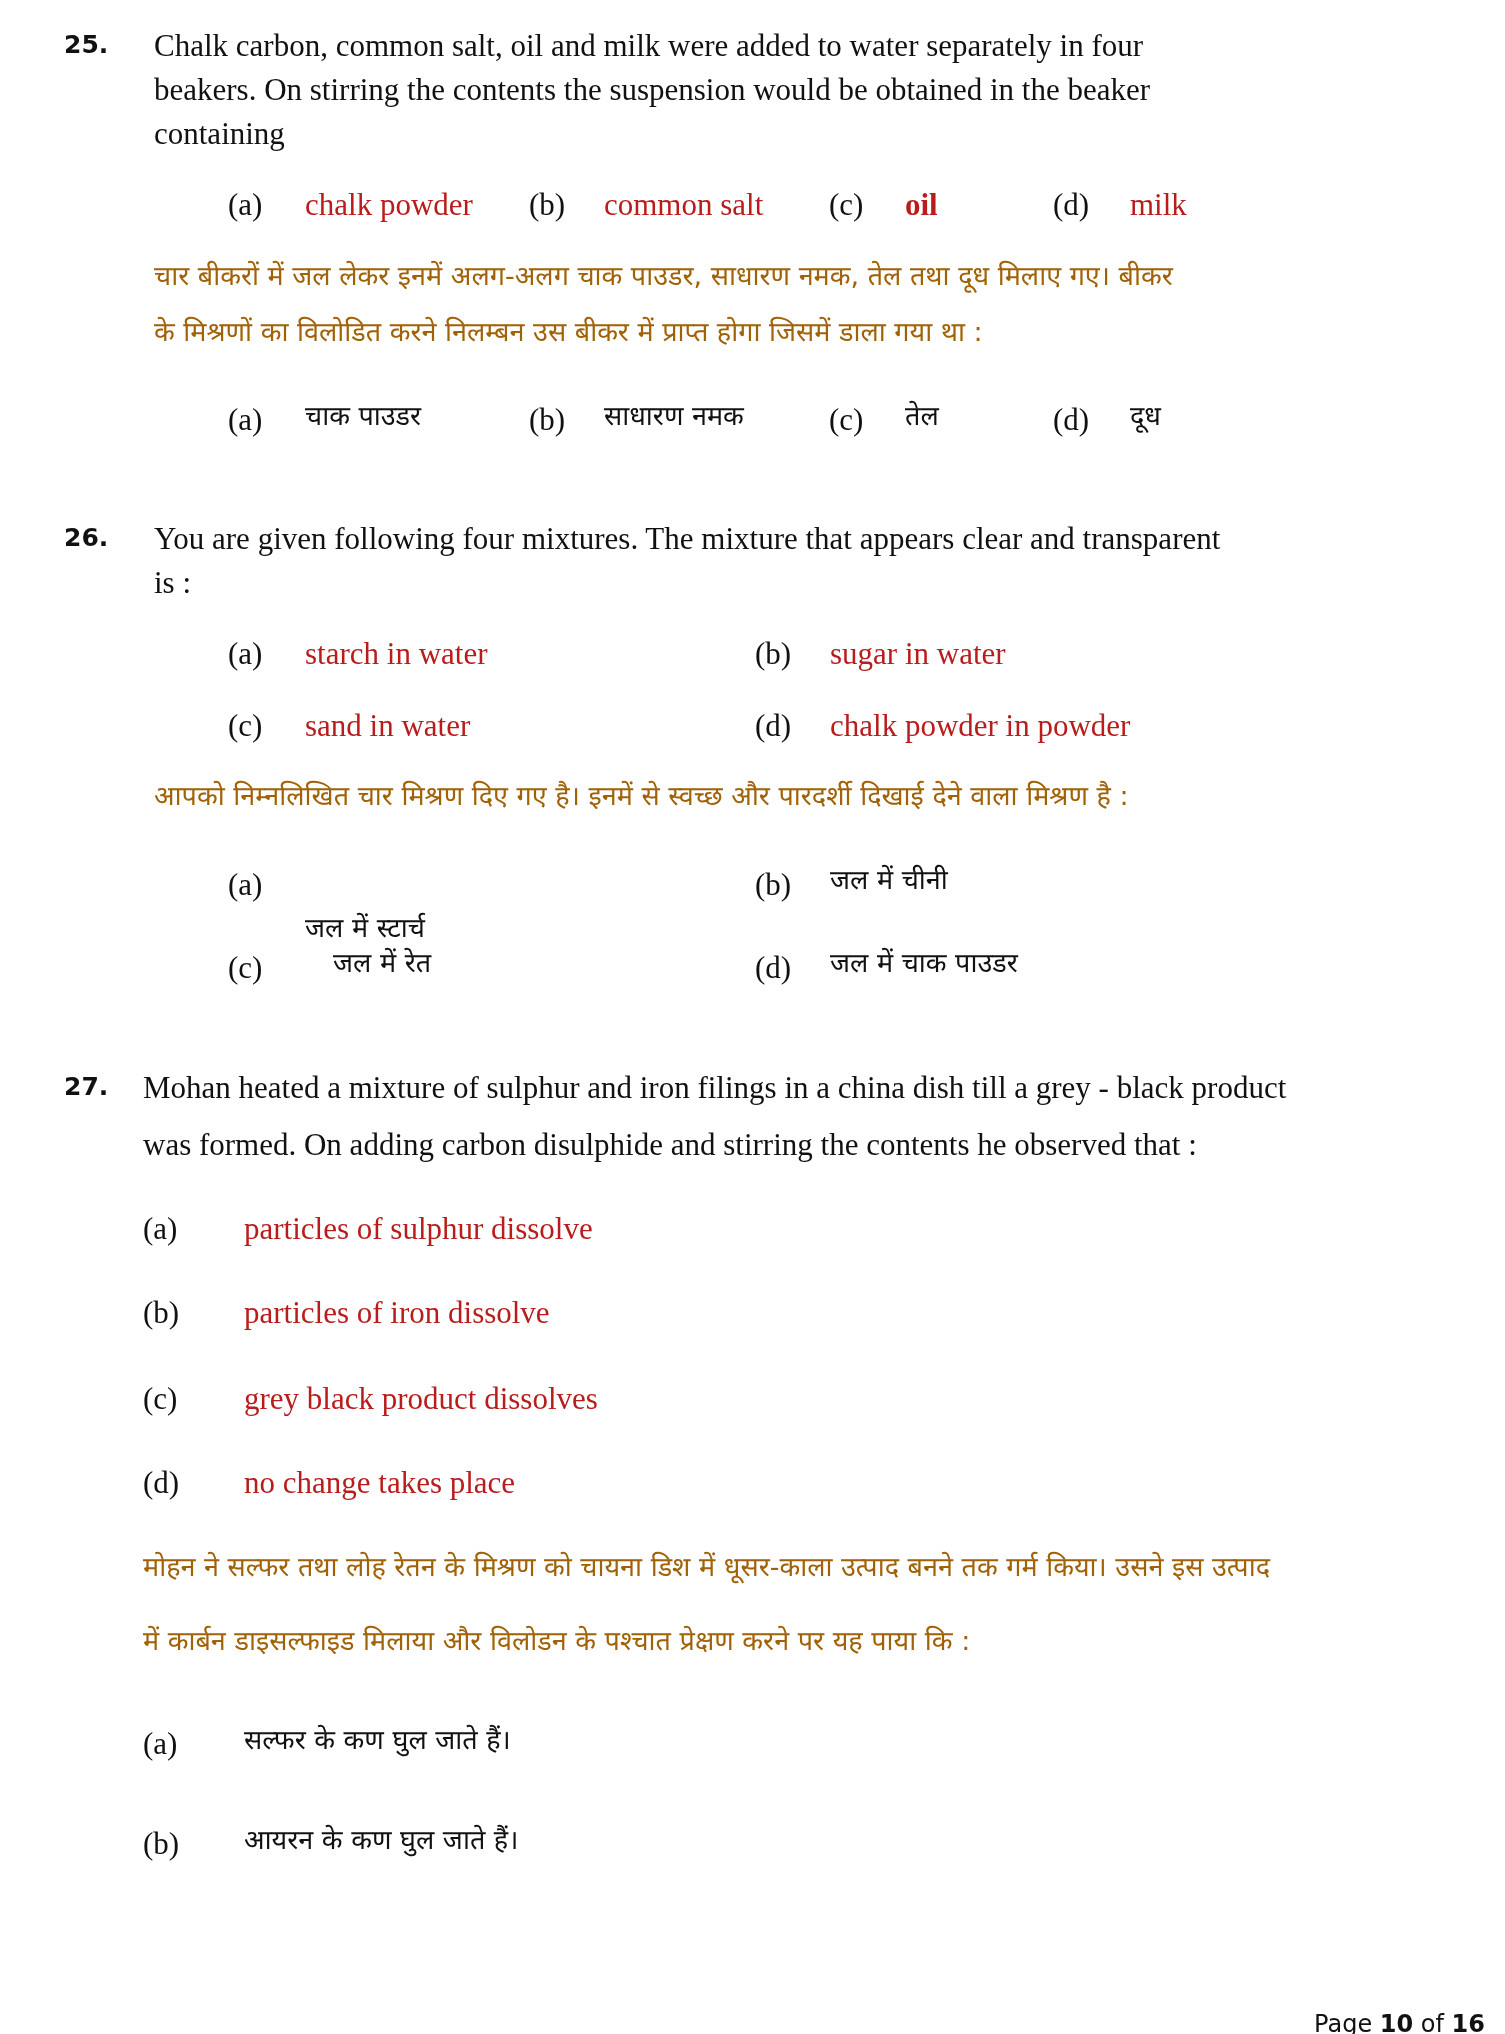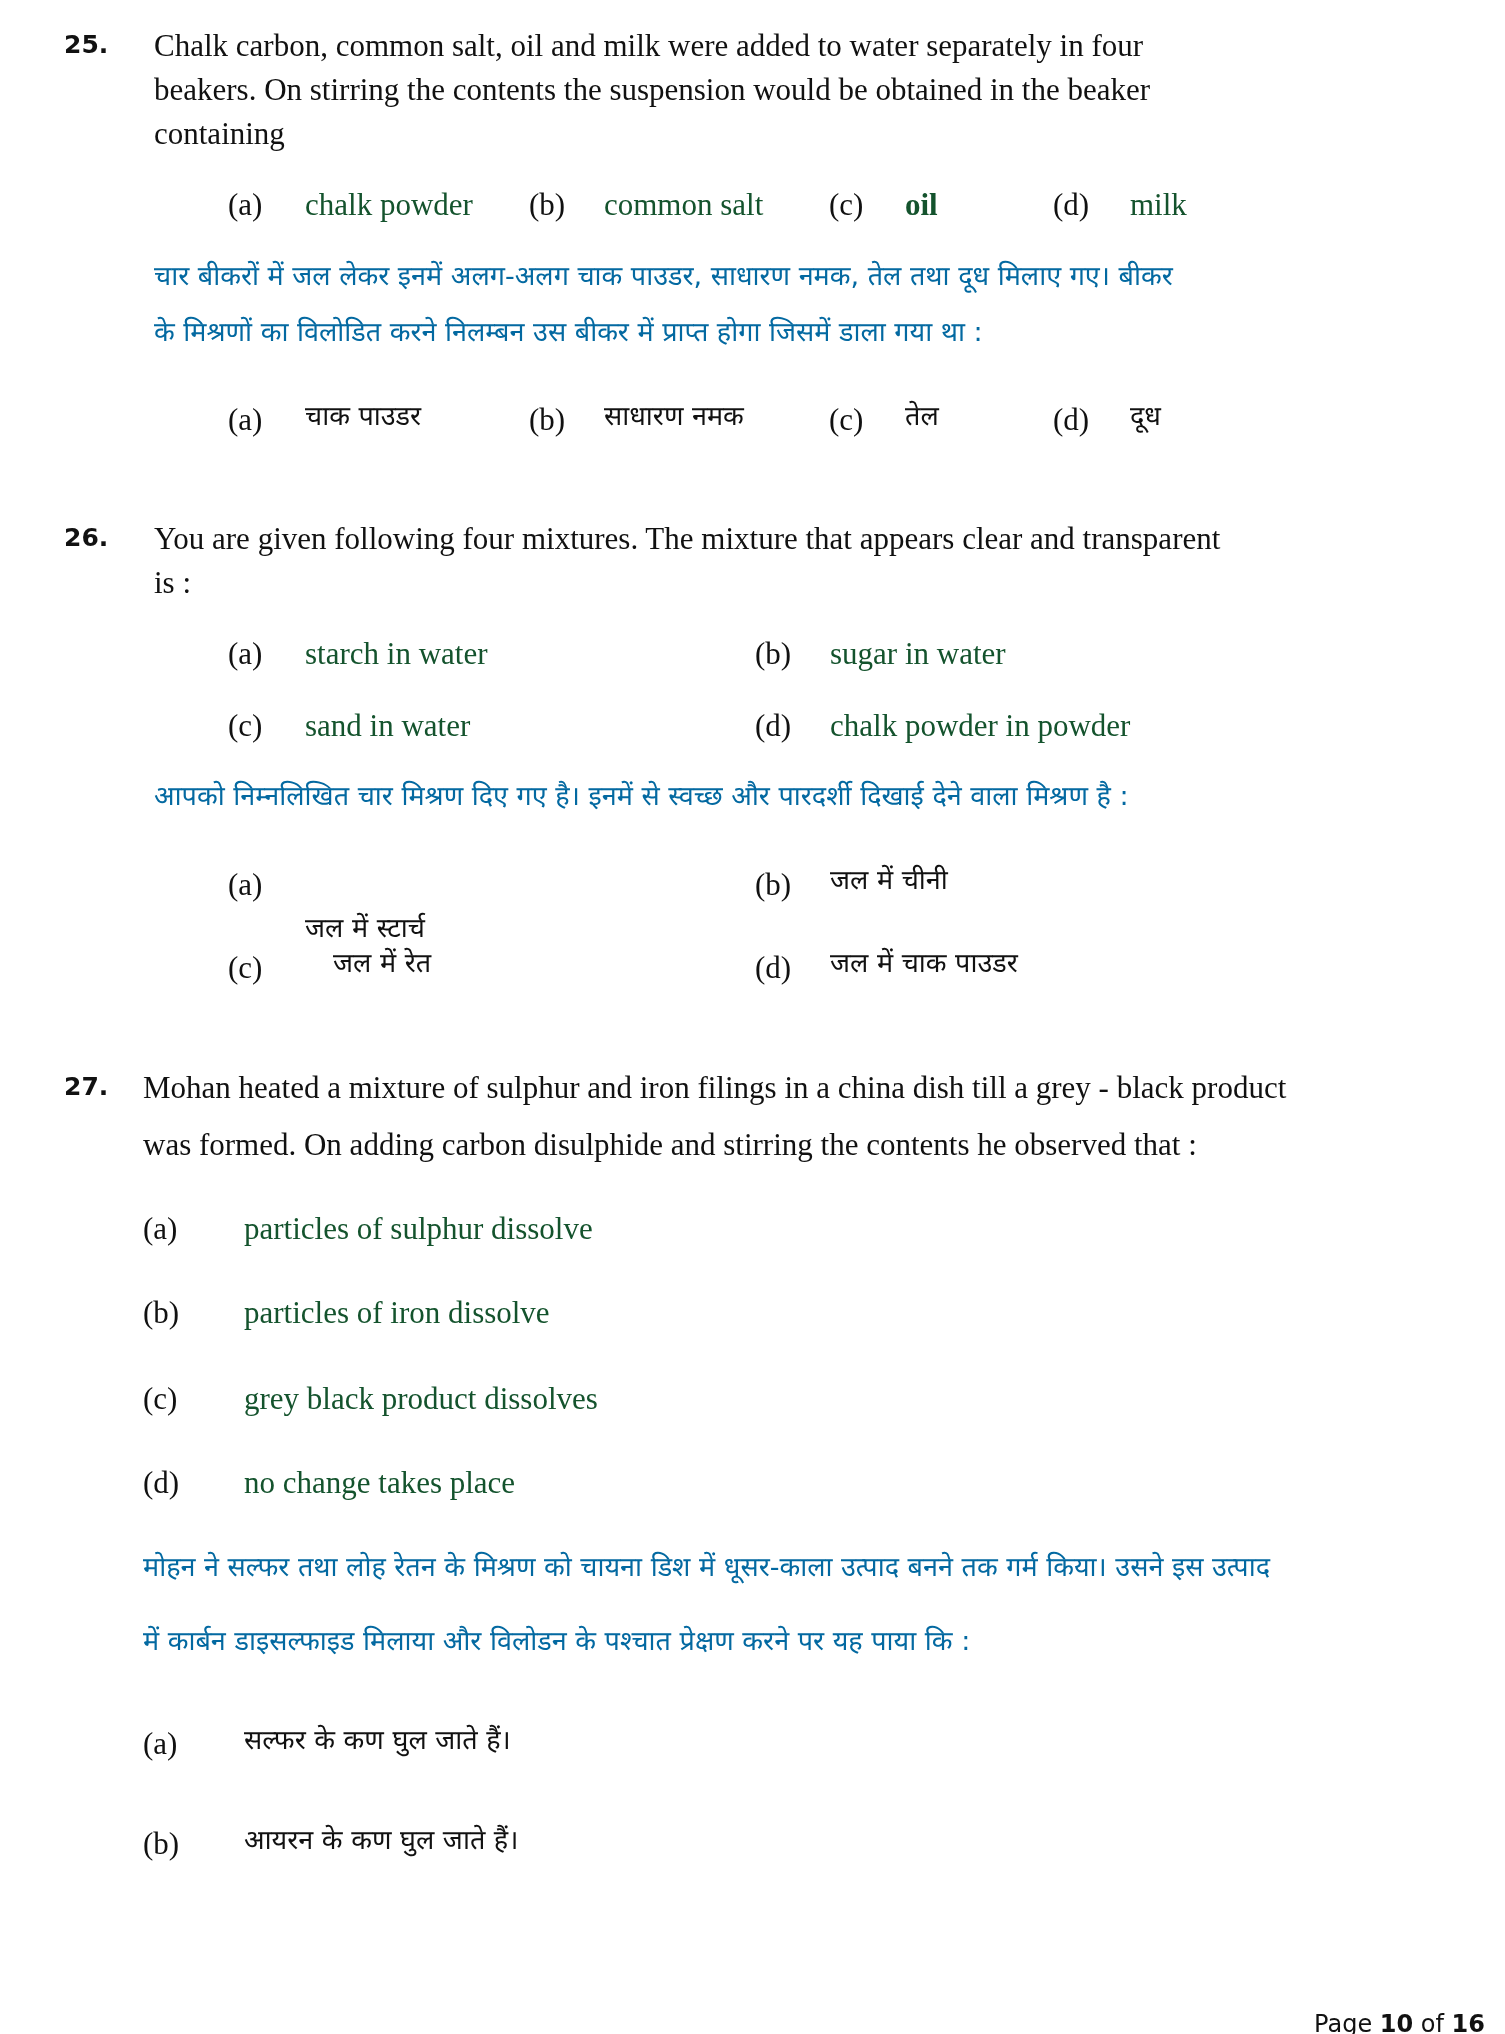--- a/index.html
+++ b/index.html
@@ -1,21 +1,21 @@
 <!DOCTYPE html>
 <html><head>
 <meta charset="utf-8">
 <style>
   html, body { margin:0; padding:0; background:#ffffff; }
   body { width:1505px; height:2034px; position:relative; overflow:hidden; color:#111; }
   .qnum { position:absolute; font-family:"DejaVu Sans","Liberation Sans",sans-serif; font-weight:bold; font-size:25px; color:#111; }
   .line { position:absolute; font-family:"Liberation Serif","DejaVu Serif",serif; font-size:31px; white-space:nowrap; color:#111; line-height:1; }
-  .hi { position:absolute; font-family:"DejaVu Sans","Liberation Sans",sans-serif; font-size:27px; white-space:nowrap; color:#0369a1; line-height:1; }
+  .hi { position:absolute; font-family:"DejaVu Sans","Liberation Sans",sans-serif; font-size:27px; white-space:nowrap; color:#a16207; line-height:1; }
   .lbl { position:absolute; font-family:"Liberation Serif","DejaVu Serif",serif; font-size:31px; color:#111; line-height:1; }
-  .opt { position:absolute; font-family:"Liberation Serif","DejaVu Serif",serif; font-size:31px; white-space:nowrap; color:#14532d; line-height:1; }
+  .opt { position:absolute; font-family:"Liberation Serif","DejaVu Serif",serif; font-size:31px; white-space:nowrap; color:#b91c1c; line-height:1; }
   .opt-hi { position:absolute; font-family:"DejaVu Sans","Liberation Sans",sans-serif; font-size:27px; white-space:nowrap; color:#111; line-height:1; }
   .footer { position:absolute; right:20px; top:2010px; font-family:"DejaVu Sans","Liberation Sans",sans-serif; font-size:24px; color:#111; }
   .footer b { font-weight:bold; }
 </style>
 </head>
 <body>
 
 <div>
   <span class="qnum" style="left:64px;top:30px;">25.</span>
   <span class="line" style="left:154px;top:30px;">Chalk carbon, common salt, oil and milk were added to water separately in four</span>

